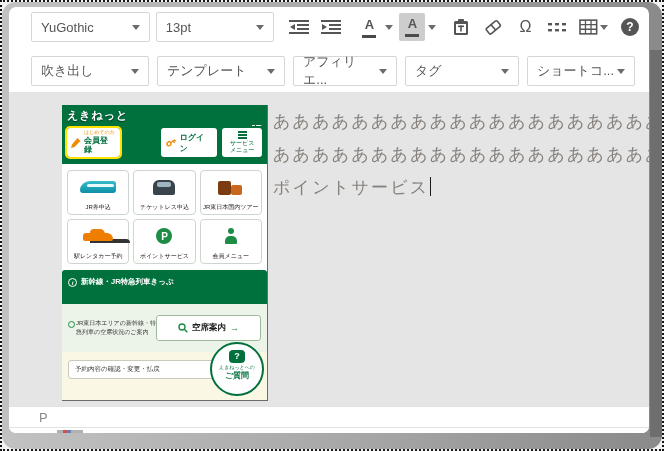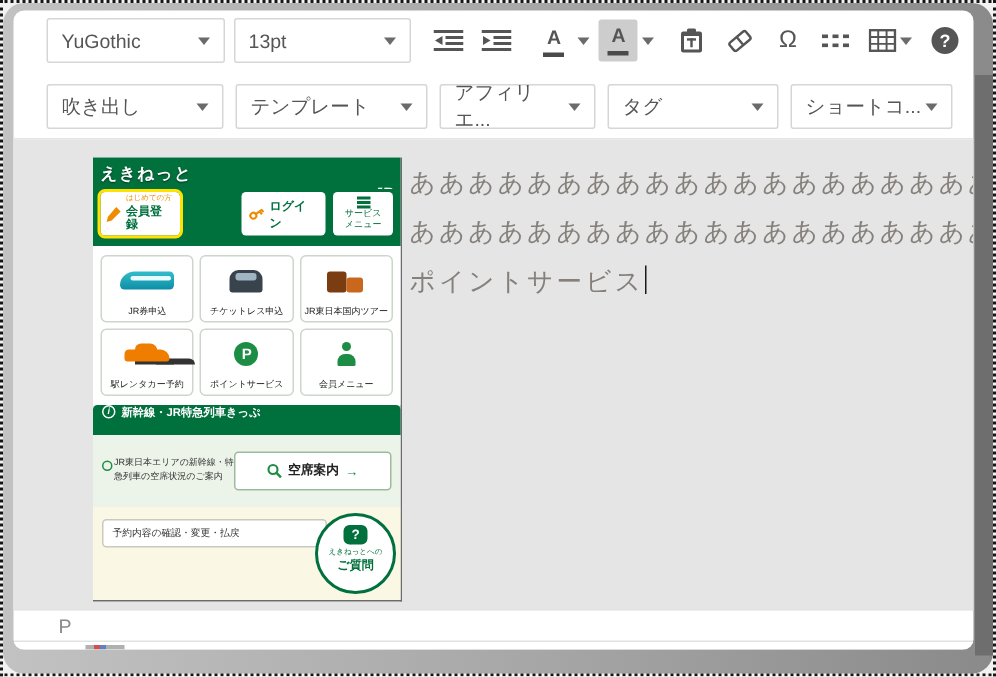--- a/index.html
+++ b/index.html
@@ -88,21 +88,21 @@
                     background:#ef7d00; border-radius:3px 6px 2px 2px;
                     box-shadow:5px 4px 0 -2px #333,19px 4px 0 -2px #333; }
   .art-p { width:16px; height:16px; border-radius:50%; background:#1d8c45; color:#fff;
            font-size:10px; font-weight:bold; display:flex; align-items:center; justify-content:center; }
   .art-person { position:relative; width:14px; height:16px; }
   .art-person::before { content:""; position:absolute; left:4px; top:0; width:6px; height:6px;
                         border-radius:50%; background:#1d8c45; }
   .art-person::after { content:""; position:absolute; left:1px; bottom:0; width:12px; height:8px;
                        background:#1d8c45; border-radius:5px 5px 1px 1px; }
   .ticket-head { height:20px; background:#00703d; color:#fff; font-size:7.5px; font-weight:bold;
-                 display:flex; align-items:flex-start; gap:4px; padding:0 6px; border-radius:3px 3px 0 0; }
+                 display:flex; align-items:flex-end; gap:4px; padding:17px 6px; border-radius:3px 3px 0 0; }
   .info-i { width:9px; height:9px; border:1px solid #fff; border-radius:50%; font-size:6px;
             font-style:italic; display:flex; align-items:center; justify-content:center; flex:none; }
   .vacancy { background:#ecf4e9; display:flex; align-items:center; gap:0; padding:6px 6px; height:48px; }
   .vac-note { font-size:6px; color:#333; width:88px; line-height:1.5; position:relative; padding-left:8px; }
   .vac-note::before { content:""; position:absolute; left:0; top:2px; width:5px; height:5px;
                       border:1.5px solid #1d8c45; border-radius:50%; }
   .vac-btn { flex:1; height:26px; background:#fff; border:1px solid #9cbb9c; border-radius:3px;
              display:flex; align-items:center; justify-content:center; gap:4px;
              font-size:8.5px; font-weight:bold; color:#222; }
   .vac-arrow { color:#1d8c45; font-size:9px; font-weight:bold; }

